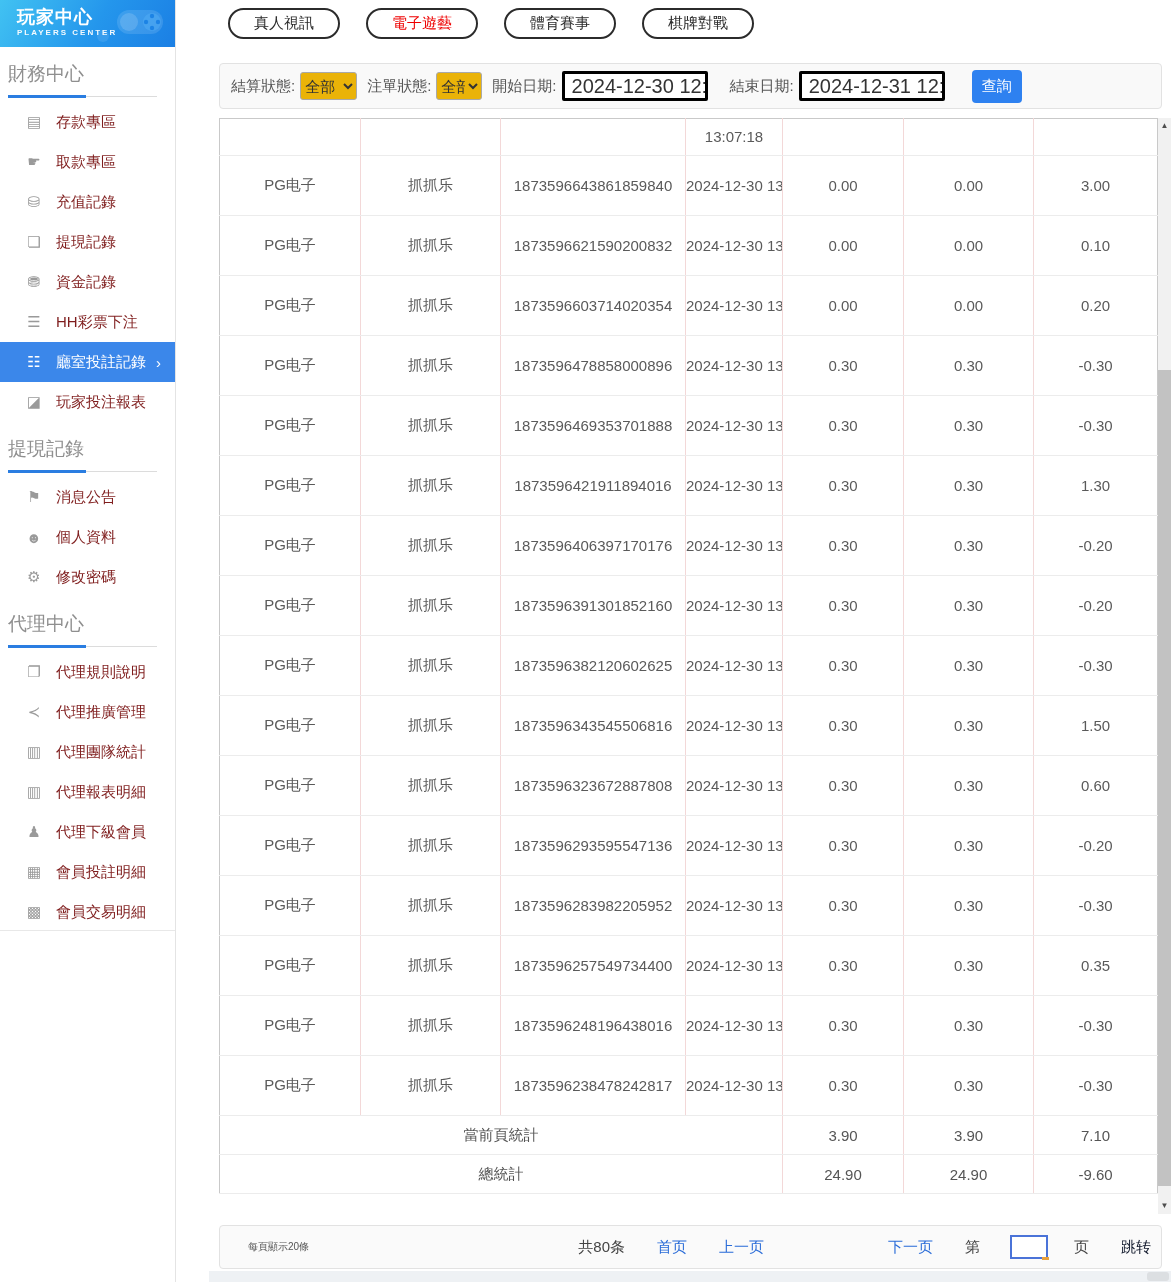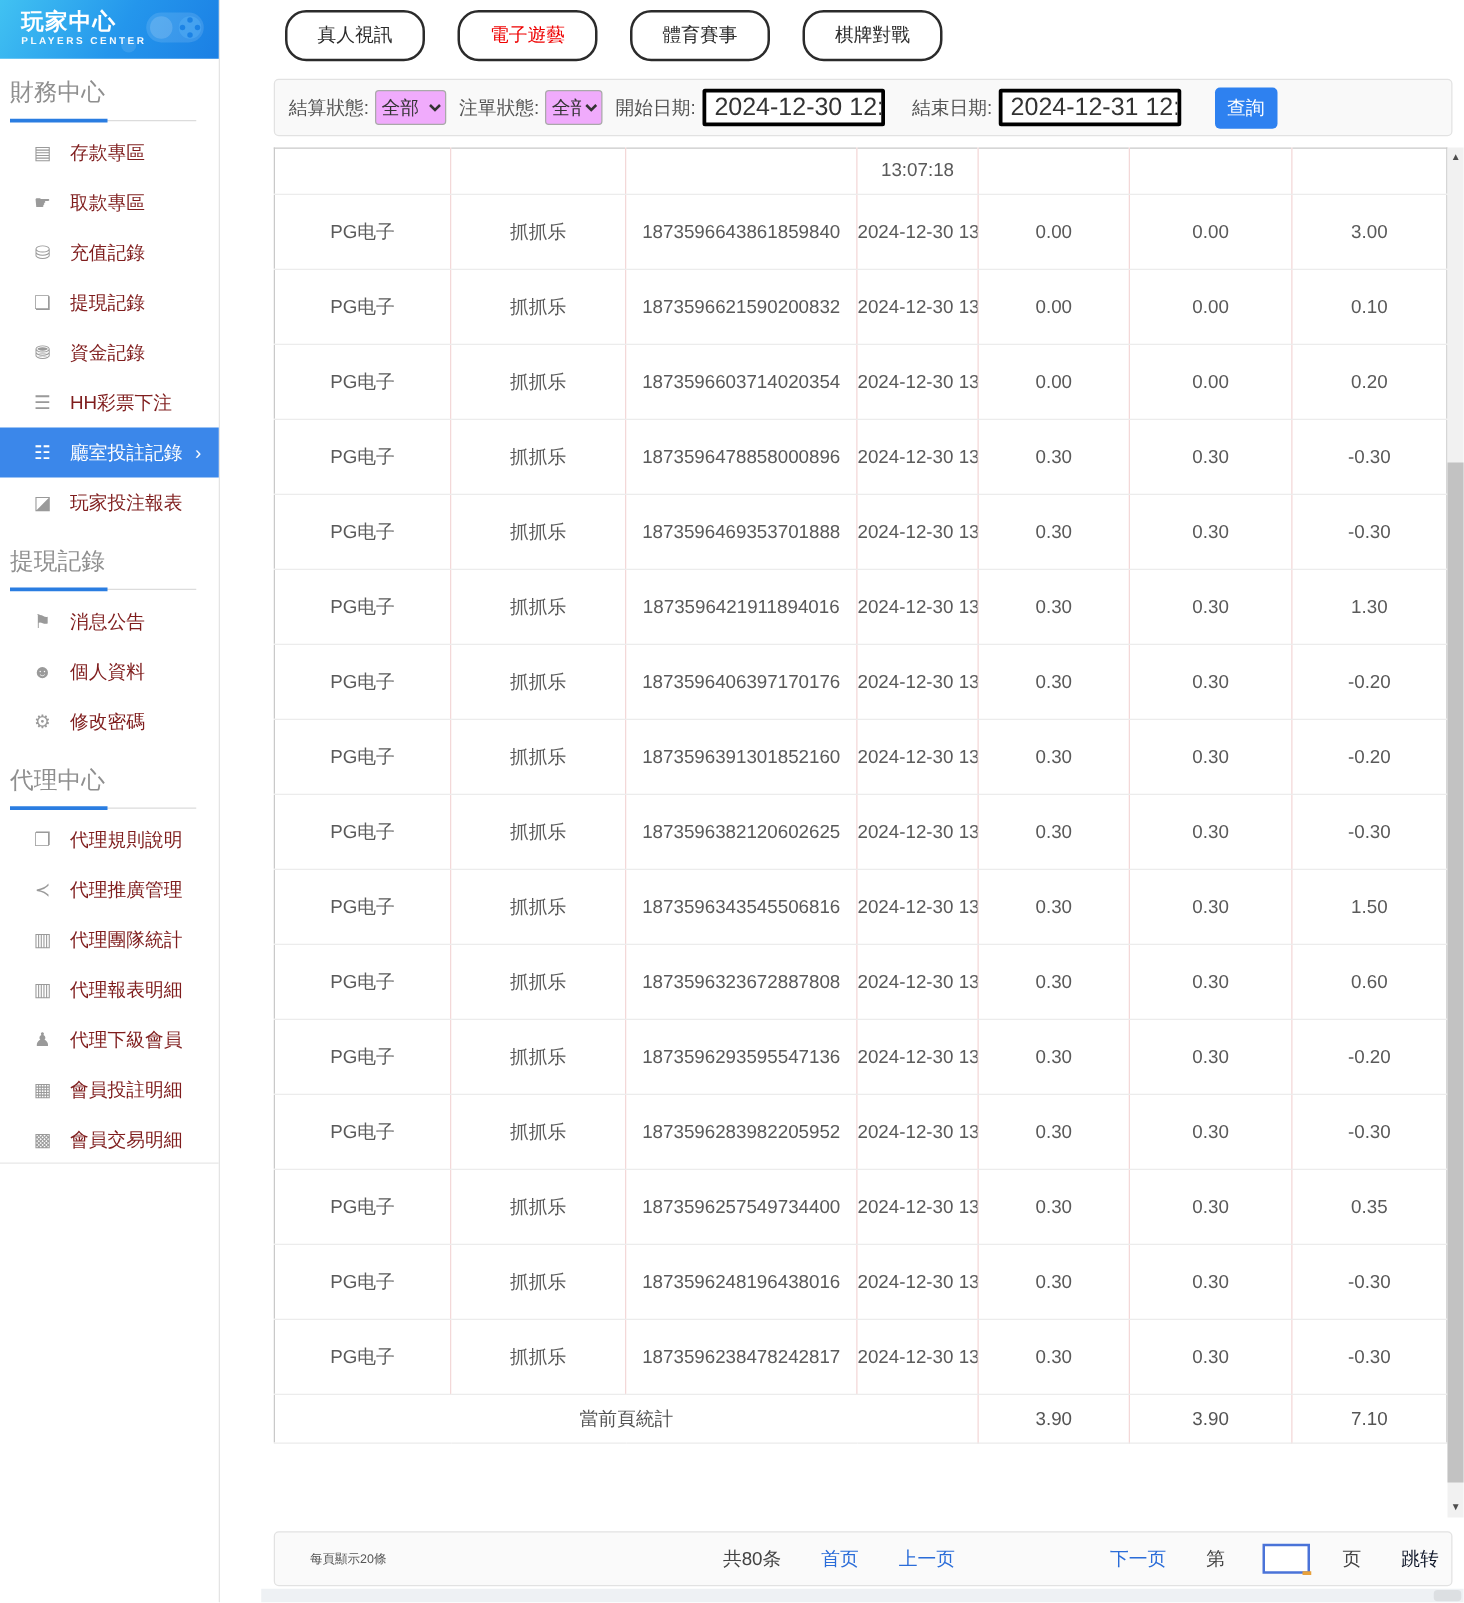--- a/index.html
+++ b/index.html
@@ -26,31 +26,31 @@
   .sb-item.active { background:#3b87ea; }
   .sb-item.active .icn, .sb-item.active .lbl { color:#fff; }
   .sb-item .chev { display:none; position:absolute; right:14px; color:#fff; font-size:15px; }
   .sb-item.active .chev { display:block; }
   .sb-bottom-line { position:absolute; left:0; right:0; top:930px; height:1px; background:#e8e8e8; }
 
   
   .main { position:absolute; left:209px; top:0; width:962px; height:1282px; background:#fff; }
 
   .tabs { position:absolute; left:19px; top:8px; display:flex; }
-  .tab-pill { height:41px; padding:0 24px; margin-right:26px; border:2px solid #2b2b2b;
+  .tab-pill { height:31px; padding:0 24px; margin-right:26px; border:2px solid #2b2b2b;
               border-radius:17px; background:#fff; display:flex; align-items:center;
               font-size:15px; color:#2b2b2b; cursor:pointer; white-space:nowrap; }
   .tab-pill.active { color:#ee0000; }
 
   .filterbar { position:absolute; left:10px; top:63px; width:943px; height:46px;
                background:#f9f9f9; border:1px solid #e2e2e2; border-radius:4px;
                display:flex; align-items:center; padding-left:11px; }
   .f-label { font-size:15px; color:#555; margin-right:5px; white-space:nowrap; }
   .f-select { height:28px; font-size:15px; color:#333; border:1px solid #a9a9a9;
-              border-radius:3px; background:#f0abfc; margin-right:10px;
+              border-radius:3px; background:#eab308; margin-right:10px;
               font-family:"Liberation Sans","DejaVu Sans",sans-serif; }
   .f-input { height:30px; width:146px; font-size:20px; color:#333; border:3px solid #000000;
              border-radius:2px; background:#fff; margin-right:22px; padding-left:7px;
              font-family:"Liberation Sans","DejaVu Sans",sans-serif; }
   .f-btn { width:50px; height:33px; margin-left:5px; background:#2e81f0; color:#fff;
            font-size:15px; border:none; border-radius:4px; cursor:pointer;
            font-family:"Liberation Sans","DejaVu Sans",sans-serif; }
 
   
   .table-wrap { position:absolute; left:10px; top:118px; width:952px; height:1096px; }
@@ -433,20 +433,26 @@
       <td class="timecell"><span>2024-12-30</span> <span>13:05:27</span></td>
       <td>0.30</td>
       <td>0.30</td>
       <td>-0.30</td>
     </tr>
           <tr class="sumrow first">
       <td colspan="4">當前頁統計</td>
       <td>3.90</td>
       <td>3.90</td>
       <td>7.10</td>
+    </tr>
+          <tr class="sumrow">
+      <td colspan="4">總統計</td>
+      <td>24.90</td>
+      <td>24.90</td>
+      <td>-9.60</td>
     </tr>
         </tbody>
     </table>
     <div class="vscroll">
       <div class="vs-arrow vs-up">▲</div>
       <div class="vs-thumb"></div>
       <div class="vs-arrow vs-down">▼</div>
     </div>
   </div>
 

